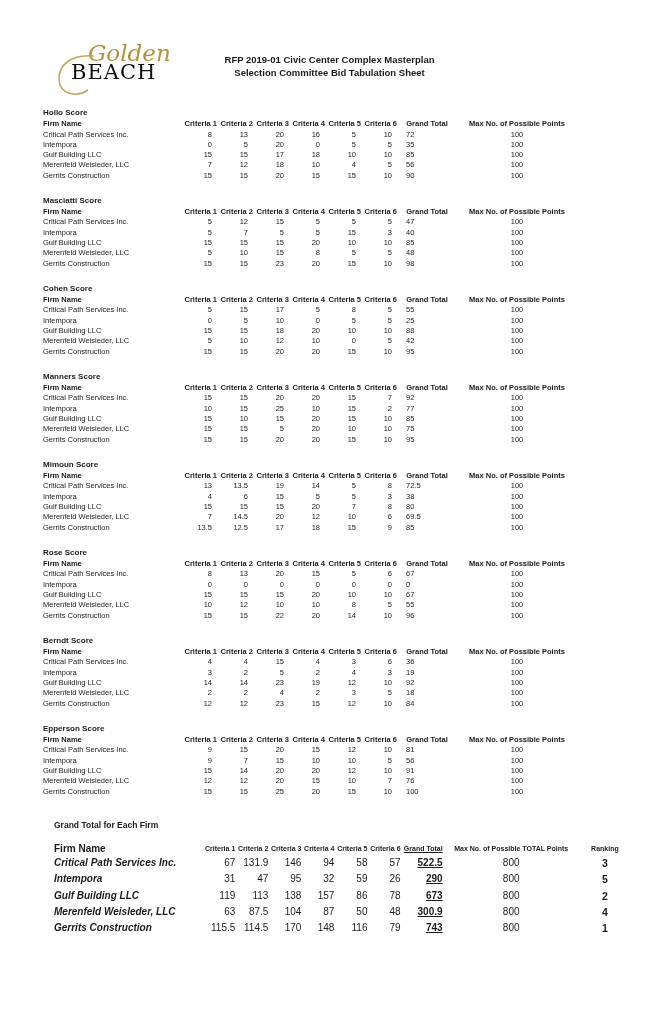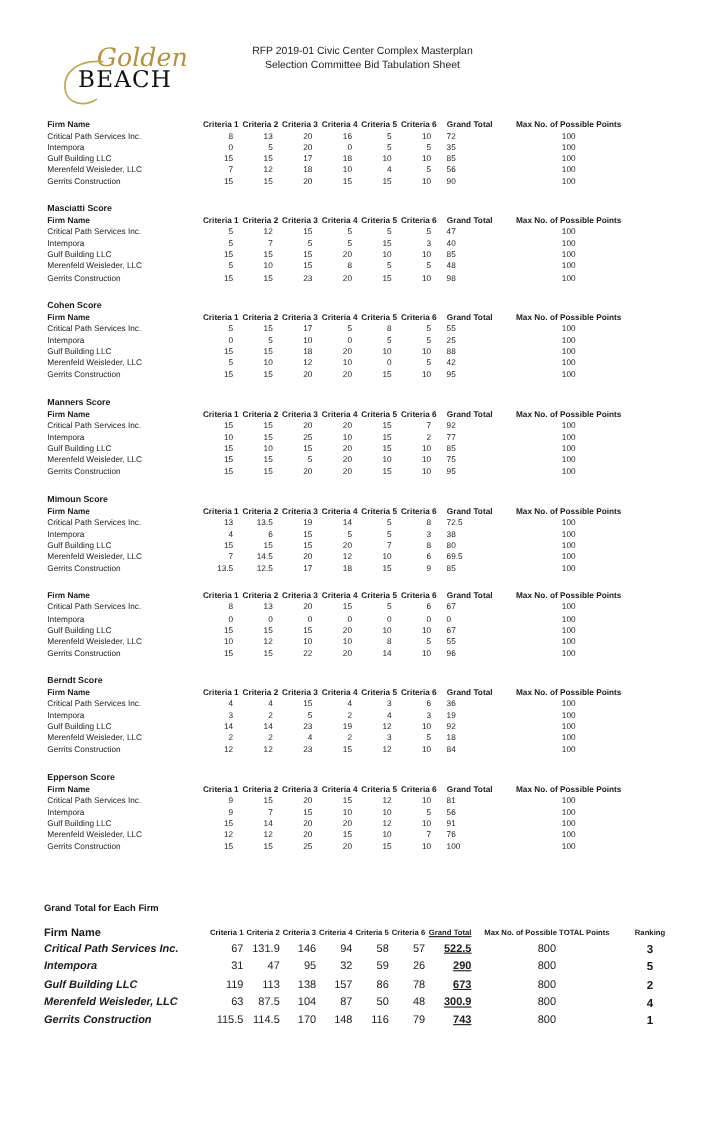--- a/index.html
+++ b/index.html
@@ -18,42 +18,42 @@
   .logo-golden {
     font-family:"DejaVu Serif", serif; font-style:italic;
     font-size:23px; line-height:1; color:#b2923c; margin-left:30px;
   }
   .logo-beach {
     font-family:"DejaVu Serif", serif; 
     font-size:21px; line-height:1; color:#101010;
     letter-spacing:1px; margin-left:13px; margin-top:-3px;
   }
   .doc-title {
-    position:absolute; left:0; right:0; top:40px;
-    text-align:center; font-weight:normal; font-size:9.5px; line-height:13px;
+    position:absolute; left:0; right:0; top:53px;
+    text-align:center; font-weight:bold; font-size:9.5px; line-height:13px;
   }
   
   #score-tables { position:absolute; left:0; top:108px; width:659px; }
   .score-section { margin-bottom:15px; }
   .score-title {
     margin-left:43px; font-weight:bold; font-size:8px; line-height:10px; margin-bottom:1px;
   }
   table { border-collapse:collapse; table-layout:fixed; }
   .score-table { margin-left:43px; width:536px; font-size:7.5px; }
   .score-table th { font-weight:bold; line-height:10.5px; overflow:hidden; white-space:nowrap; }
   .score-table td { line-height:10.3px; overflow:hidden; white-space:nowrap; }
   .c-firm { width:140px; } .c-crit { width:36px; } .c-gt { width:56px; } .c-max { width:124px; }
   th.firm, td.firm { text-align:left; }
   th.crit { text-align:right; padding-right:2px; }
   td.crit { text-align:right; padding-right:7px; }
   th.gt { text-align:center; }
   td.gt { text-align:left; padding-left:7px; }
   th.max, td.max { text-align:center; }
   
-  #summary { position:absolute; left:4px; top:820px; width:550px; }
+  #summary { position:absolute; left:18px; top:820px; width:550px; }
   .summary-title { margin-left:36px; font-weight:bold; font-size:8.5px; line-height:11px; margin-bottom:11px; }
   .summary-table { margin-left:36px; width:580px; }
   .s-firm { width:150px; } .s-crit { width:33px; } .s-gt { width:44px; } .s-max { width:129px; } .s-rank { width:58px; }
   .summary-table th { font-weight:bold; font-size:7px; line-height:13px; overflow:hidden; white-space:nowrap; }
   .summary-table th.firm { font-size:10px; text-align:left; }
   .summary-table td { font-size:10px; line-height:16.3px; overflow:hidden; white-space:nowrap; }
   .summary-table td.firm { font-weight:bold; font-style:italic; text-align:left; }
   .summary-table th.crit, .summary-table td.crit { text-align:right; padding-right:2px; }
   .summary-table th.gt, .summary-table td.gt { text-align:right; padding-right:4px;text-decoration:underline; }
   .summary-table td.gt { font-weight:bold; }
@@ -74,20 +74,21 @@
     <div class="logo-beach">BEACH</div>
   </div>
 
   <div class="doc-title">
     <div>RFP 2019-01 Civic Center Complex Masterplan</div>
     <div>Selection Committee Bid Tabulation Sheet</div>
   </div>
 
   <div id="score-tables">
       <div class="score-section">
+        <div class="score-title">Hollo Score</div>
         <table class="score-table">
           <colgroup>
             <col class="c-firm">
             <col class="c-crit">
             <col class="c-crit">
             <col class="c-crit">
             <col class="c-crit">
             <col class="c-crit">
             <col class="c-crit">
             <col class="c-gt">
@@ -503,20 +504,21 @@
               <td class="crit">18</td>
               <td class="crit">15</td>
               <td class="crit">9</td>
               <td class="gt">85</td>
               <td class="max">100</td>
             </tr>
           </tbody>
         </table>
       </div>
       <div class="score-section">
+        <div class="score-title">Rose Score</div>
         <table class="score-table">
           <colgroup>
             <col class="c-firm">
             <col class="c-crit">
             <col class="c-crit">
             <col class="c-crit">
             <col class="c-crit">
             <col class="c-crit">
             <col class="c-crit">
             <col class="c-gt">

